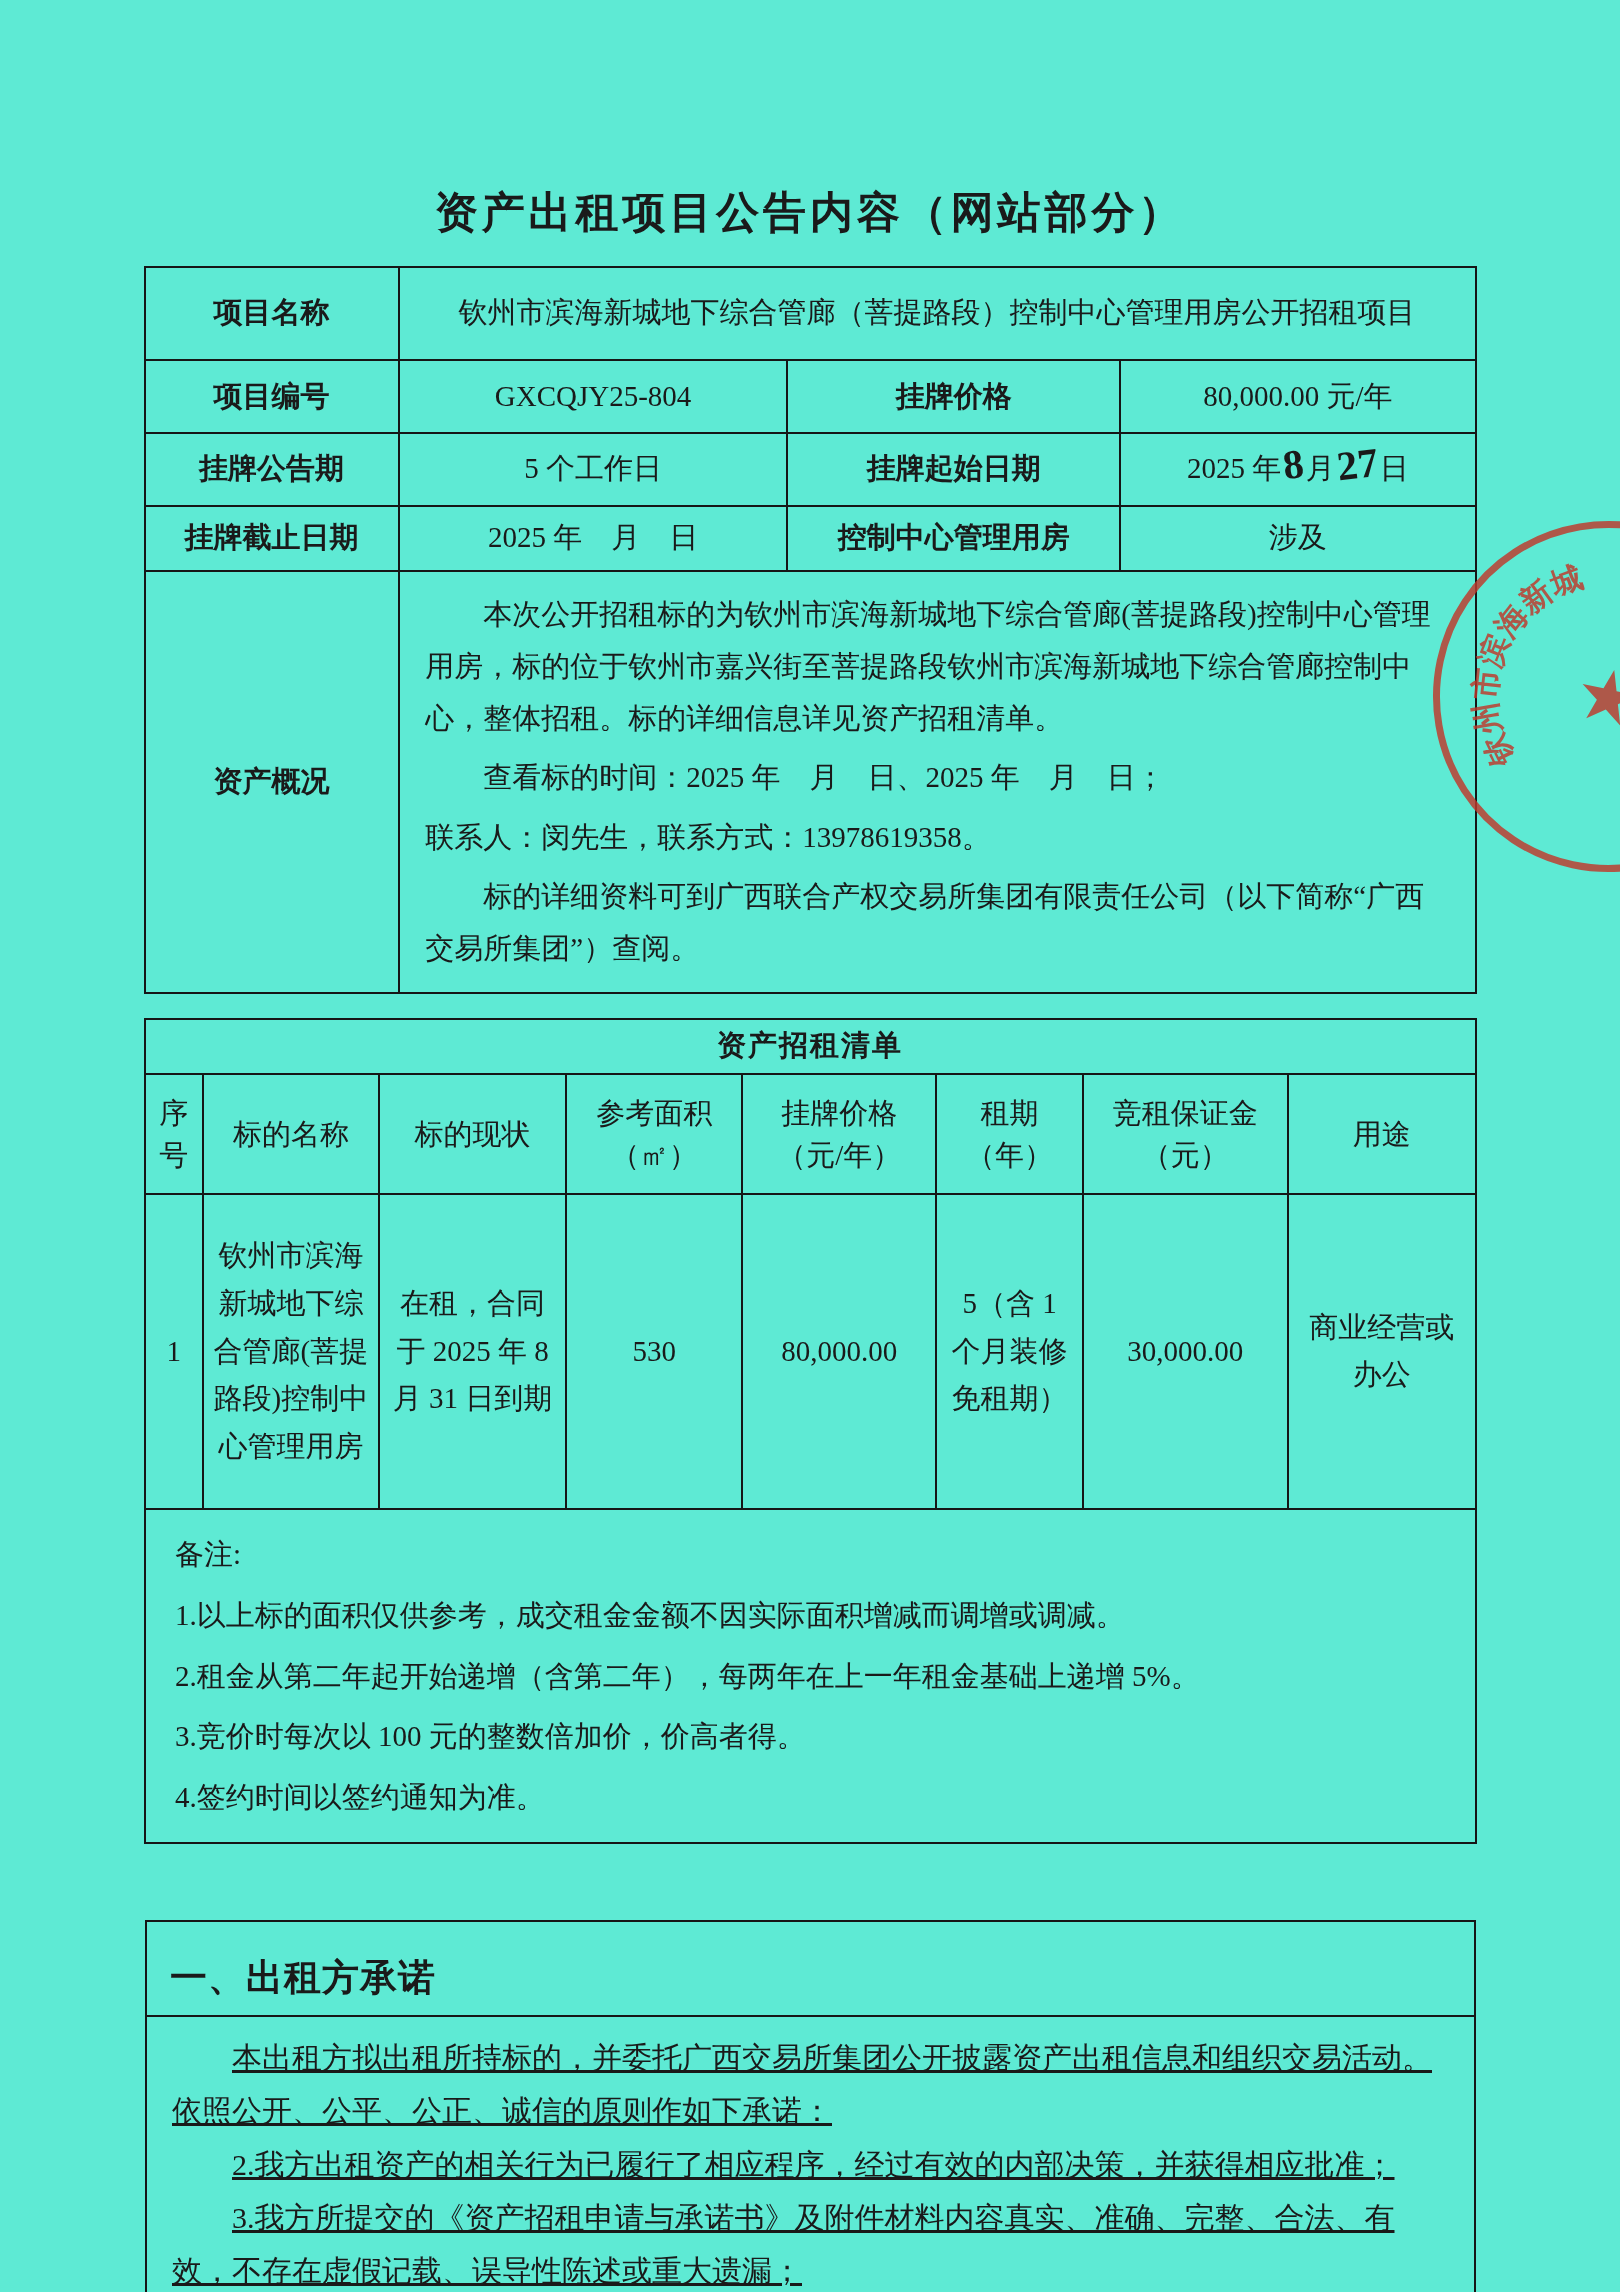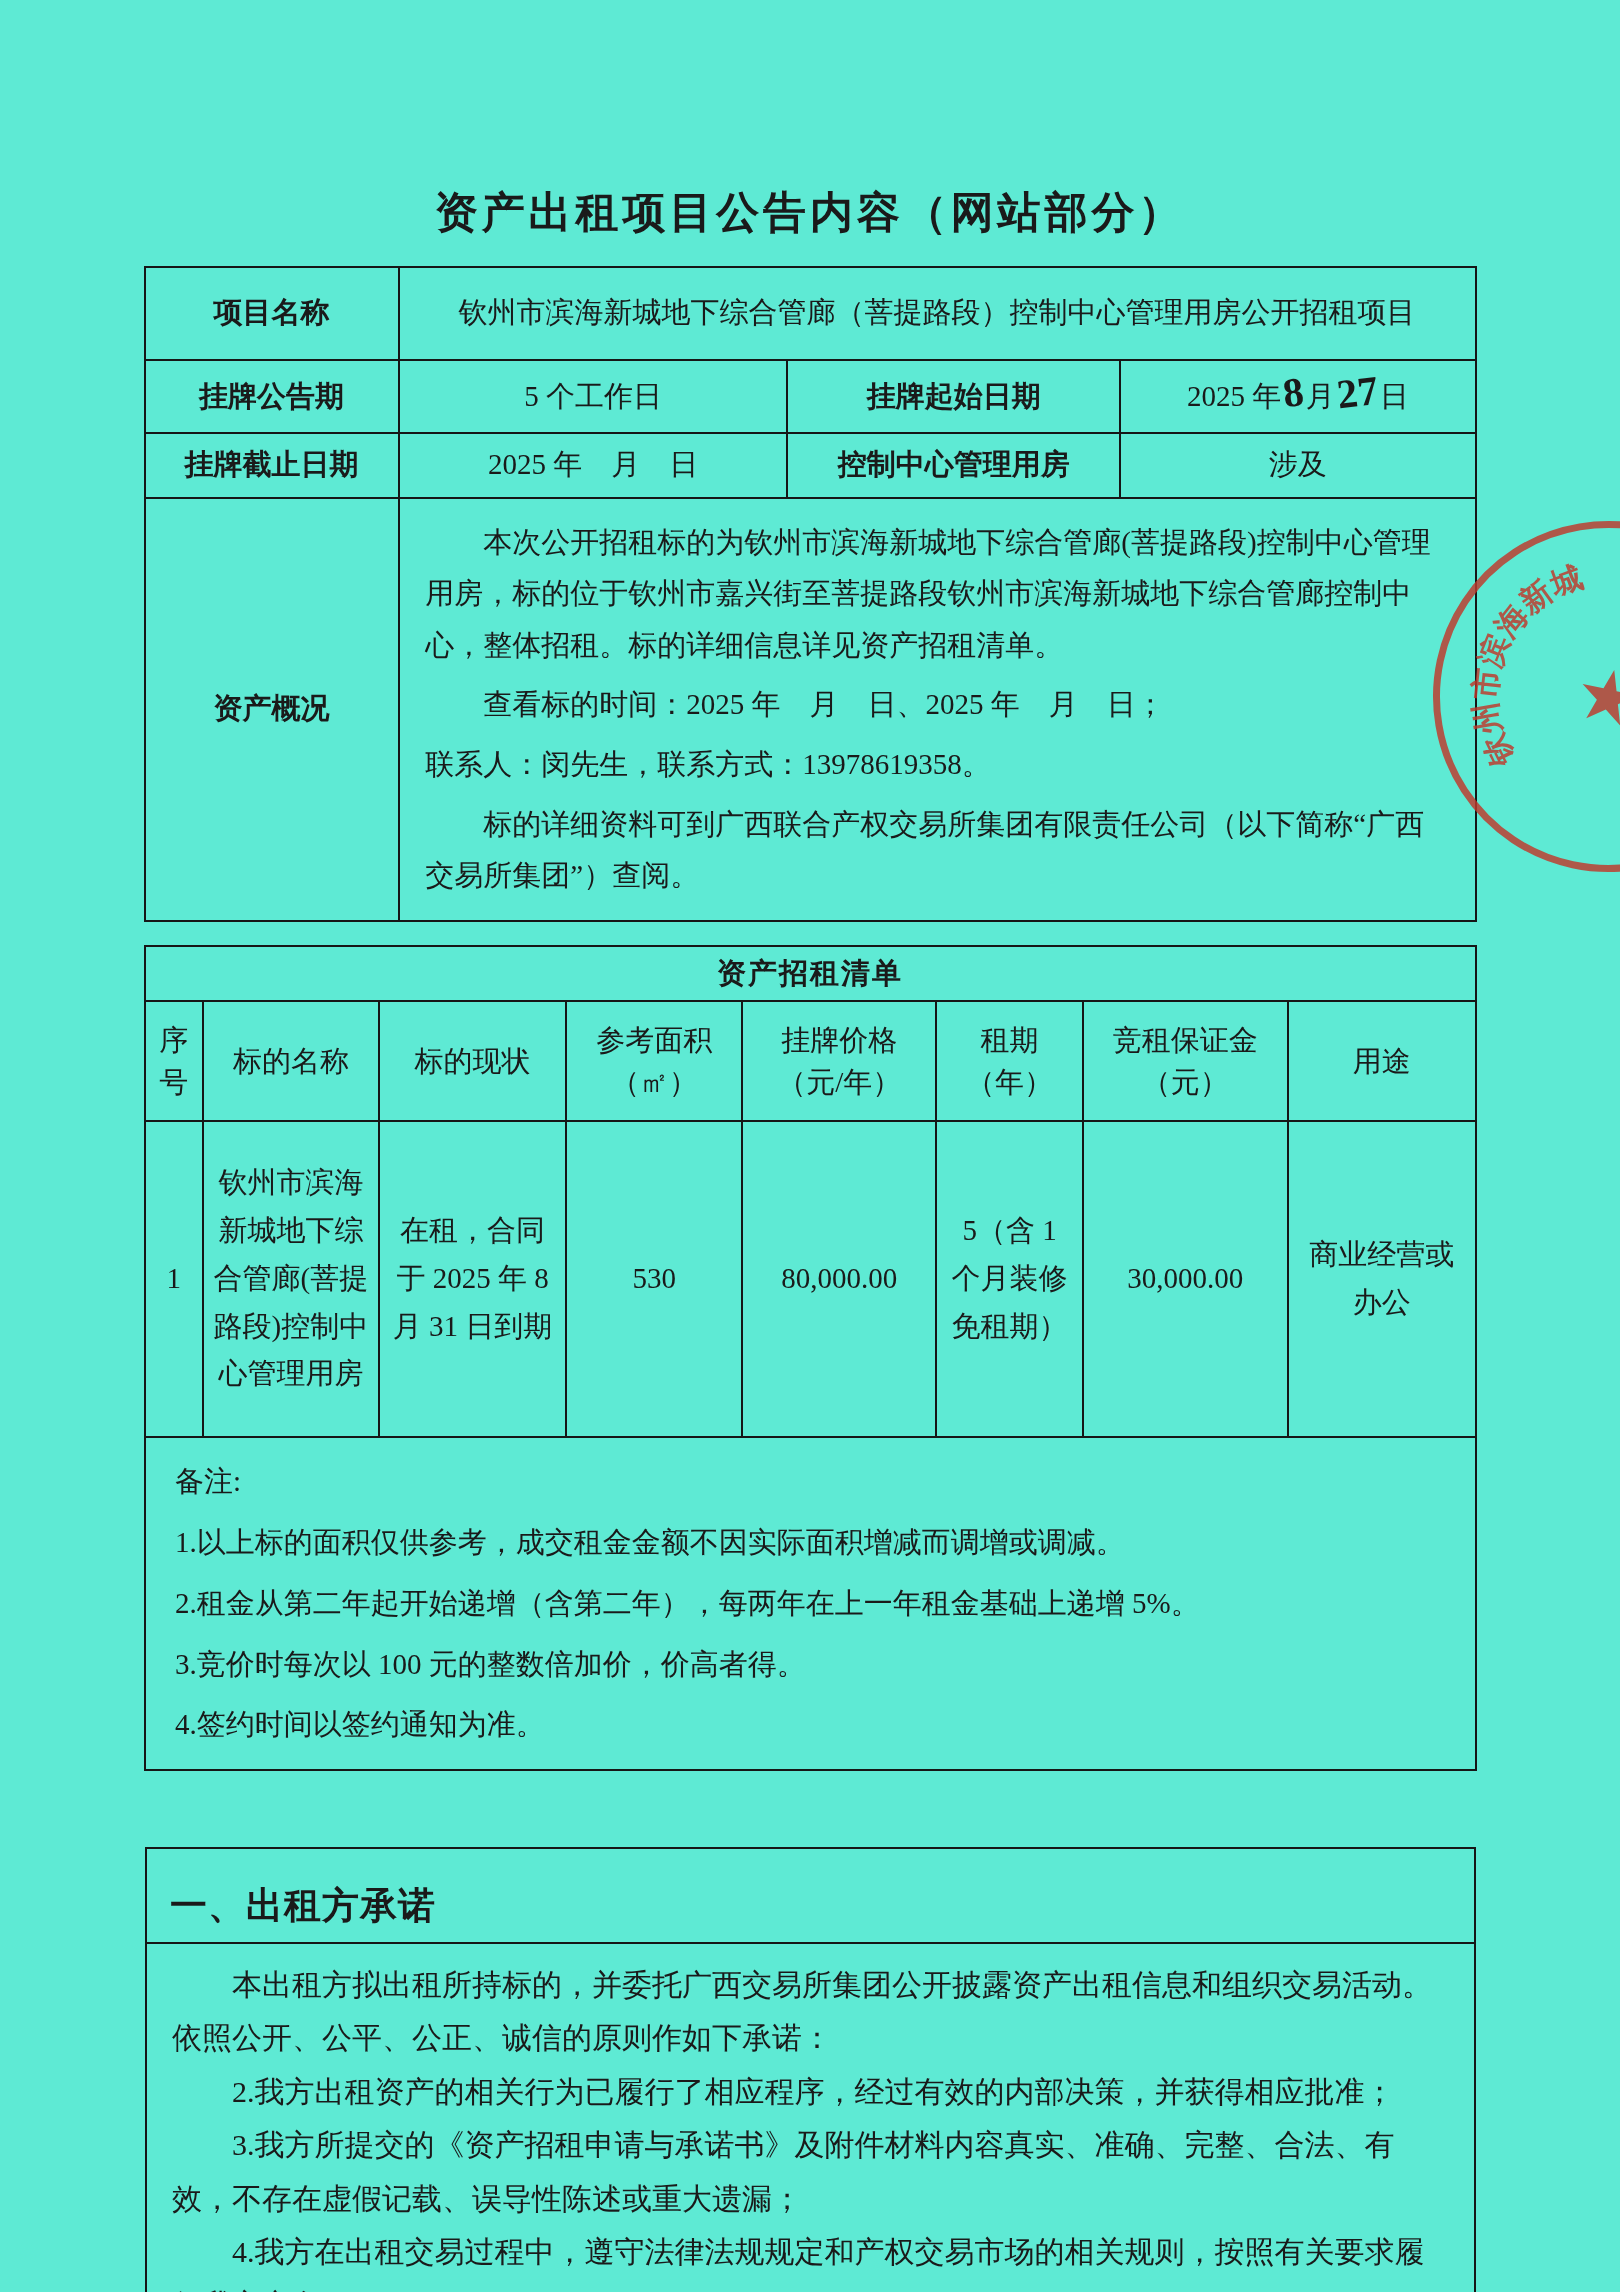--- a/index.html
+++ b/index.html
@@ -87,21 +87,21 @@
     padding:11.8px 5.9px 11.8px 23.5px;
     border-bottom:2.9px solid #161616;
     letter-spacing:1px;
     margin-top:20px;
   }
   .commit-body{
     font-size:30px;
     line-height:1.78;
     padding:13.7px 25.5px 25.5px 25.5px;
   }
-  .commit-body p{margin:0;text-indent:2em;}
+  .commit-body p{margin:0;text-indent:2em;text-decoration:underline;}
   
   .seal{
     position:absolute;
     left:1433px;top:521px;
     width:337px;height:337px;
     border:7.8px solid #c0392b;
     border-radius:50%;
     opacity:.82;
     transform:rotate(12deg);
     color:#c0392b;
@@ -135,20 +135,26 @@
     <colgroup>
       <col style="width:19.1%">
         <col style="width:29.2%">
         <col style="width:25%">
         <col style="width:26.7%">
     </colgroup>
     <tbody>
         <tr class="r-name">
       <td class="lbl">项目名称</td>
       <td colspan="3" style="padding:3.9px 33px;">钦州市滨海新城地下综合管廊（菩提路段）控制中心管理用房公开招租项目</td>
+    </tr>
+    <tr class="r-std">
+      <td class="lbl">项目编号</td>
+      <td>GXCQJY25-804</td>
+      <td class="lbl">挂牌价格</td>
+      <td>80,000.00 元/年</td>
     </tr>
     <tr class="r-std">
       <td class="lbl">挂牌公告期</td>
       <td>5 个工作日</td>
       <td class="lbl">挂牌起始日期</td>
       <td>
         <span>2025 年</span><span class="hw">8</span><span>月</span><span class="hw">27</span><span>日</span>
       </td>
     </tr>
     <tr class="r-end">

